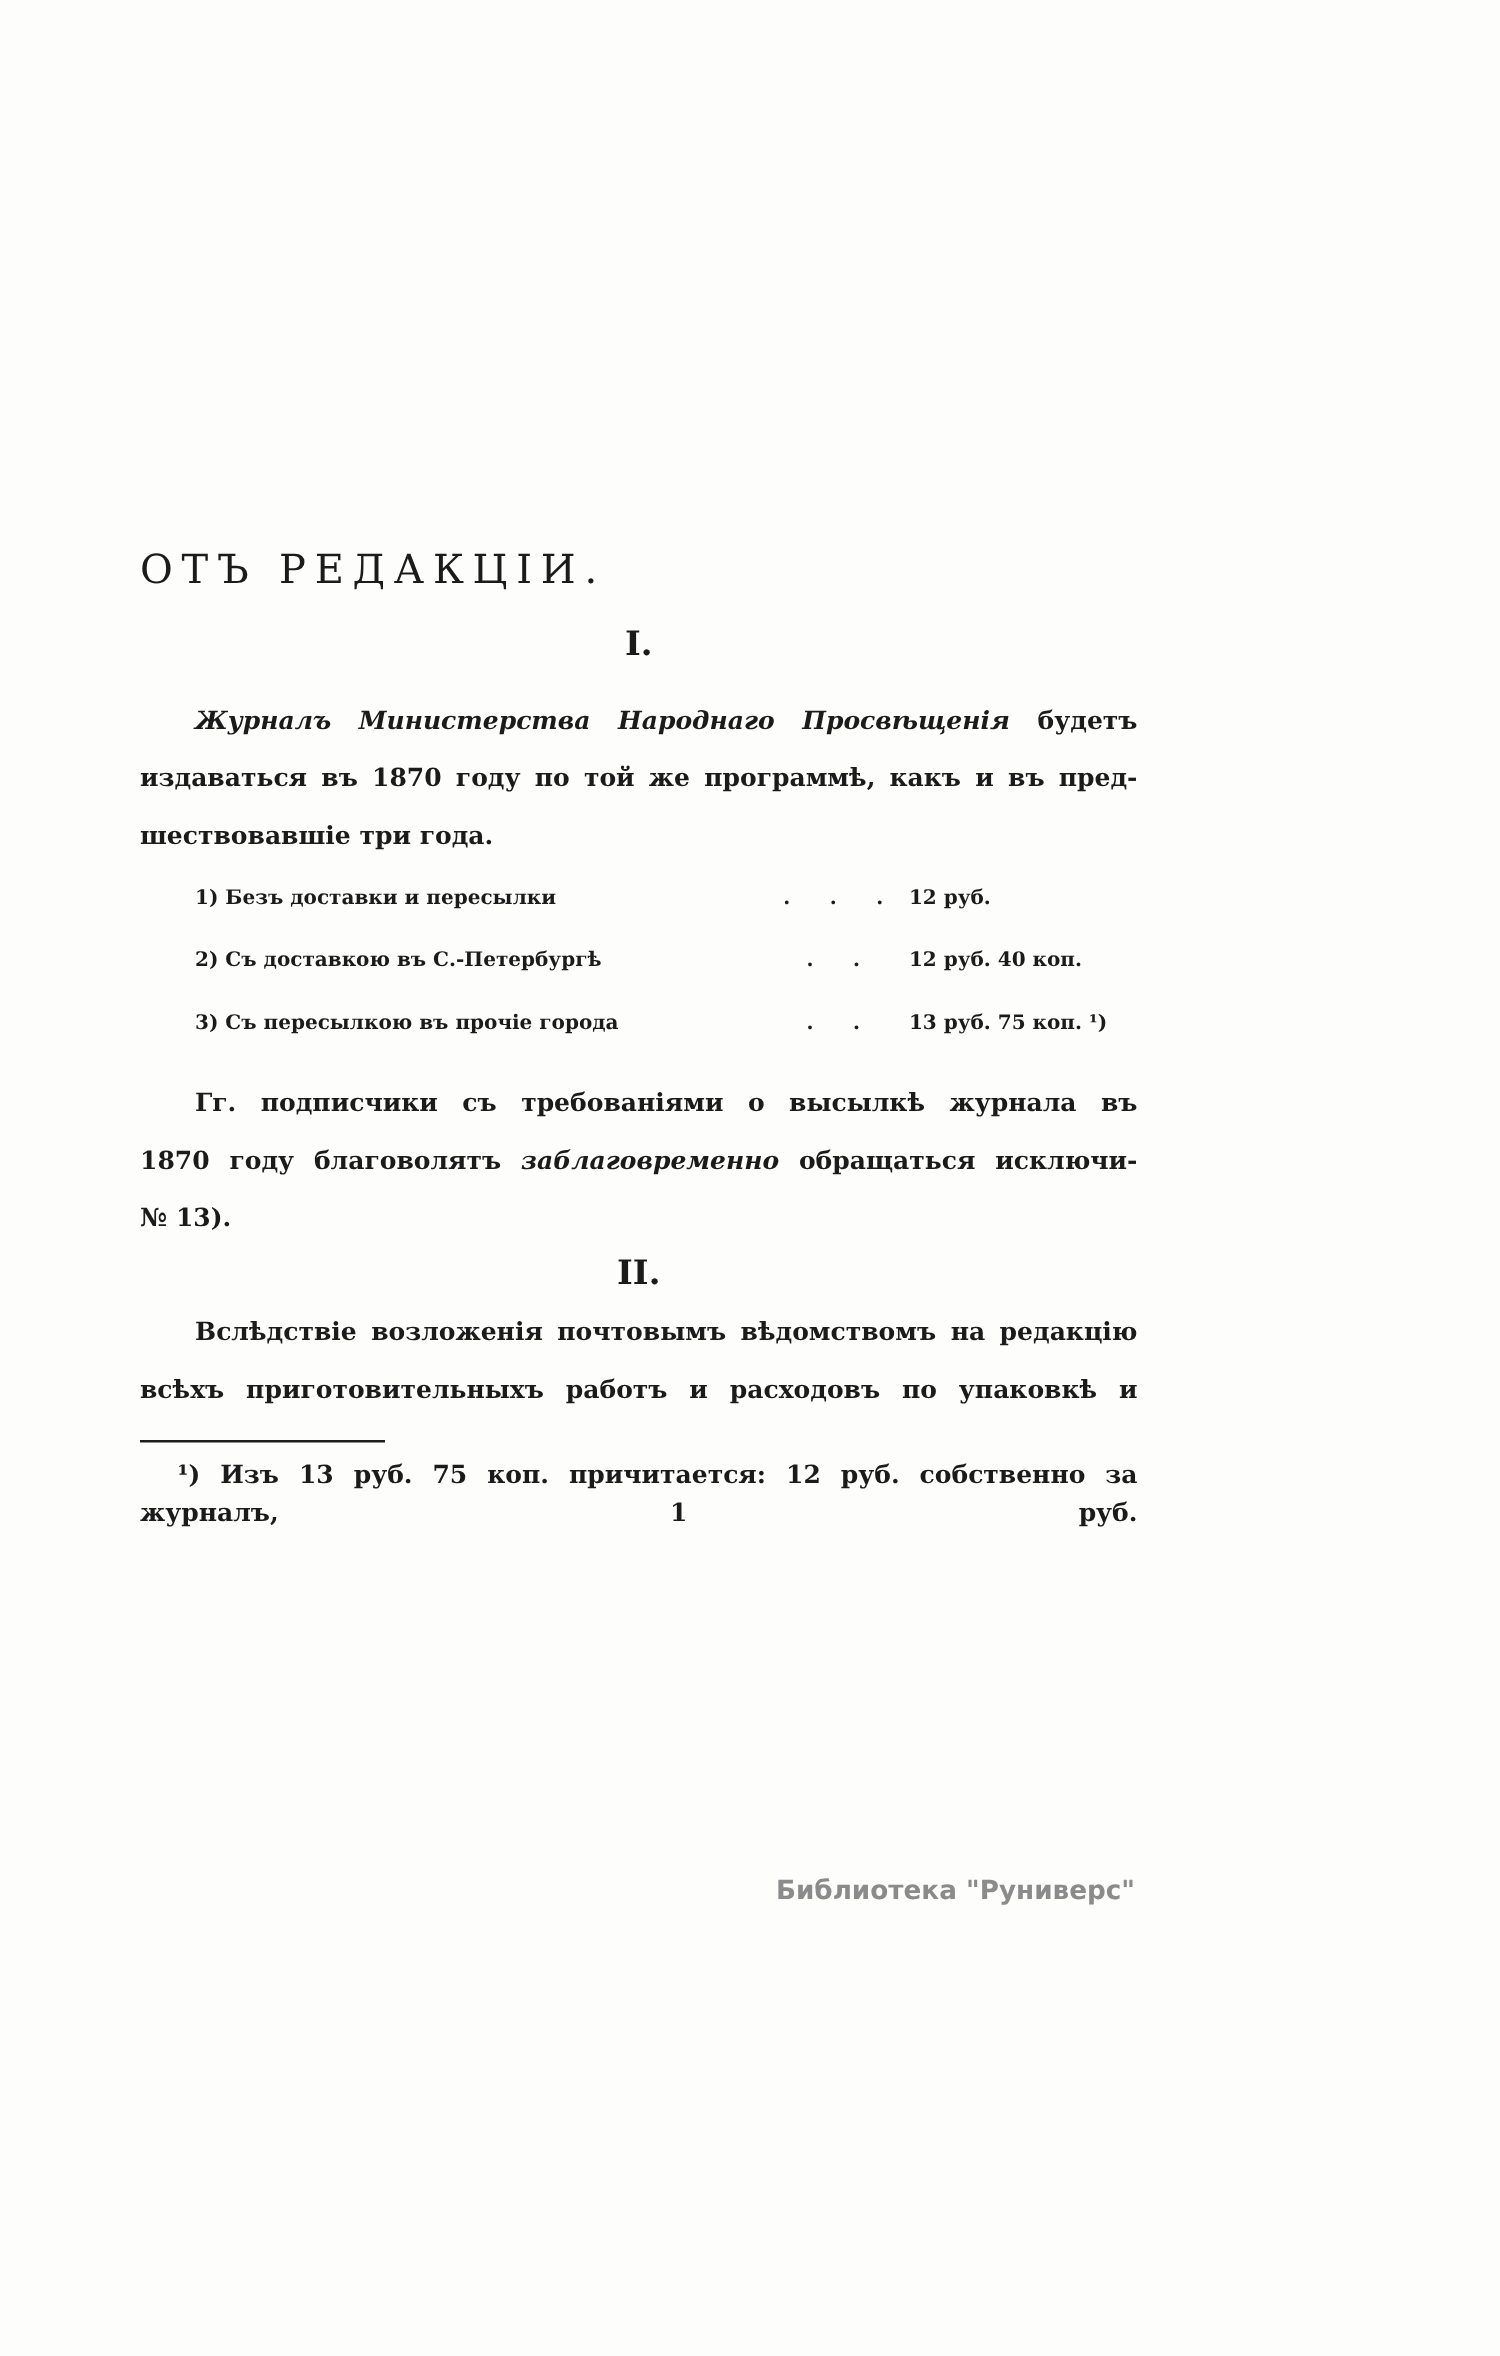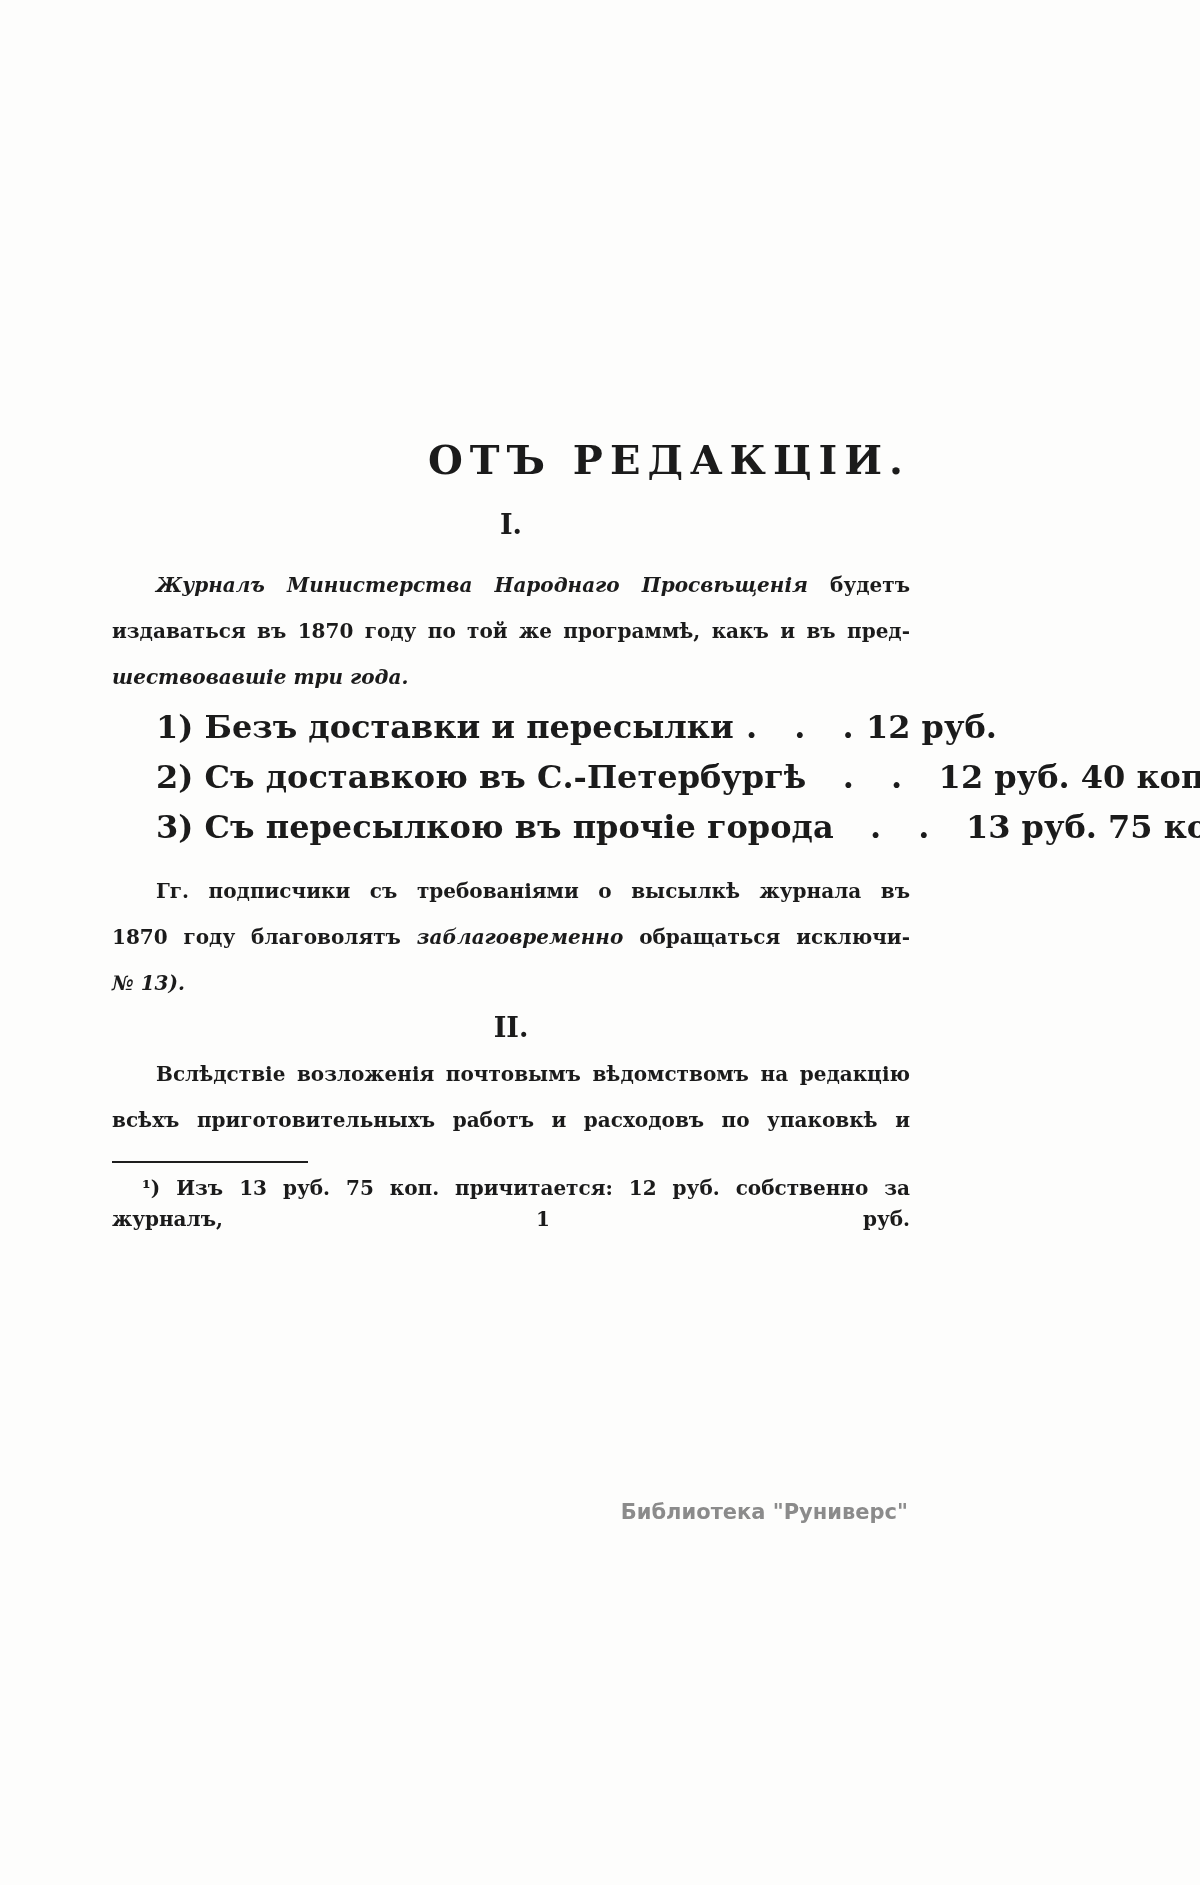--- a/index.html
+++ b/index.html
@@ -17,24 +17,24 @@
   }
 
   .content {
     position: absolute;
     left: 112px;
     top: 436px;
     width: 798px;
   }
 
   .title {
-    font-size: 40px;
-    font-weight: 700;
+    font-size: 32px;
+    font-weight: 400;
     letter-spacing: 7px;
-    text-align: right;
+    text-align: left;
     white-space: nowrap;
   }
 
   .sec-head {
     margin-top: 26px;
     font-size: 27px;
     font-weight: 700;
     text-align: center;
   }
   .sec-head-2 { margin-top: 6px; }
@@ -43,26 +43,26 @@
   .p1 { margin-top: 22px; }
   .p2 { margin-top: 4px; }
   .p3 { margin-top: 16px; }
   .p4 { margin-top: 8px; }
 
   .jline {
     line-height: 46px;
     text-align: justify;
     text-align-last: justify;
   }
-  .jline.last { text-align-last: left; font-style: italic; }
+  .jline.last { text-align-last: left; }
   .fl { text-indent: 44px; }
 
   .ital { font-style: italic; }
 
-  .price-list { margin-top: 2px; margin-left: 44px; font-weight: 700; font-size: 32px; }
+  .price-list { margin-top: 2px; margin-left: 44px; font-weight: 700; font-size: 16px; }
   .price-row { line-height: 50px; white-space: nowrap; }
   .price-label { display: inline-block; min-width: 450px; }
   .price-dots { display: inline-block; width: 110px; text-align: center; word-spacing: 26px; }
   .price-value { display: inline-block; }
 
   .footnote-rule {
     margin-top: 18px;
     width: 196px;
     border-top: 2px solid #1e1e1e;
   }

